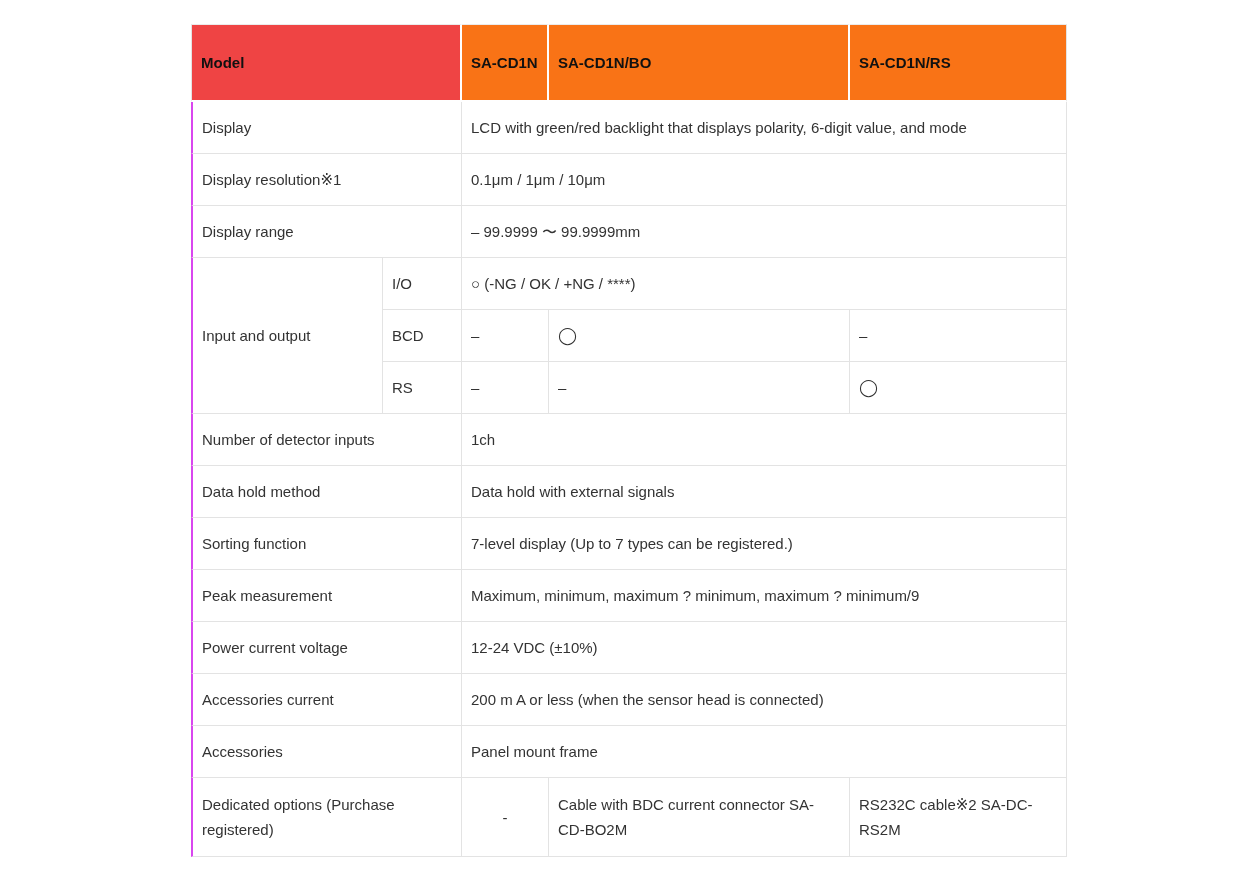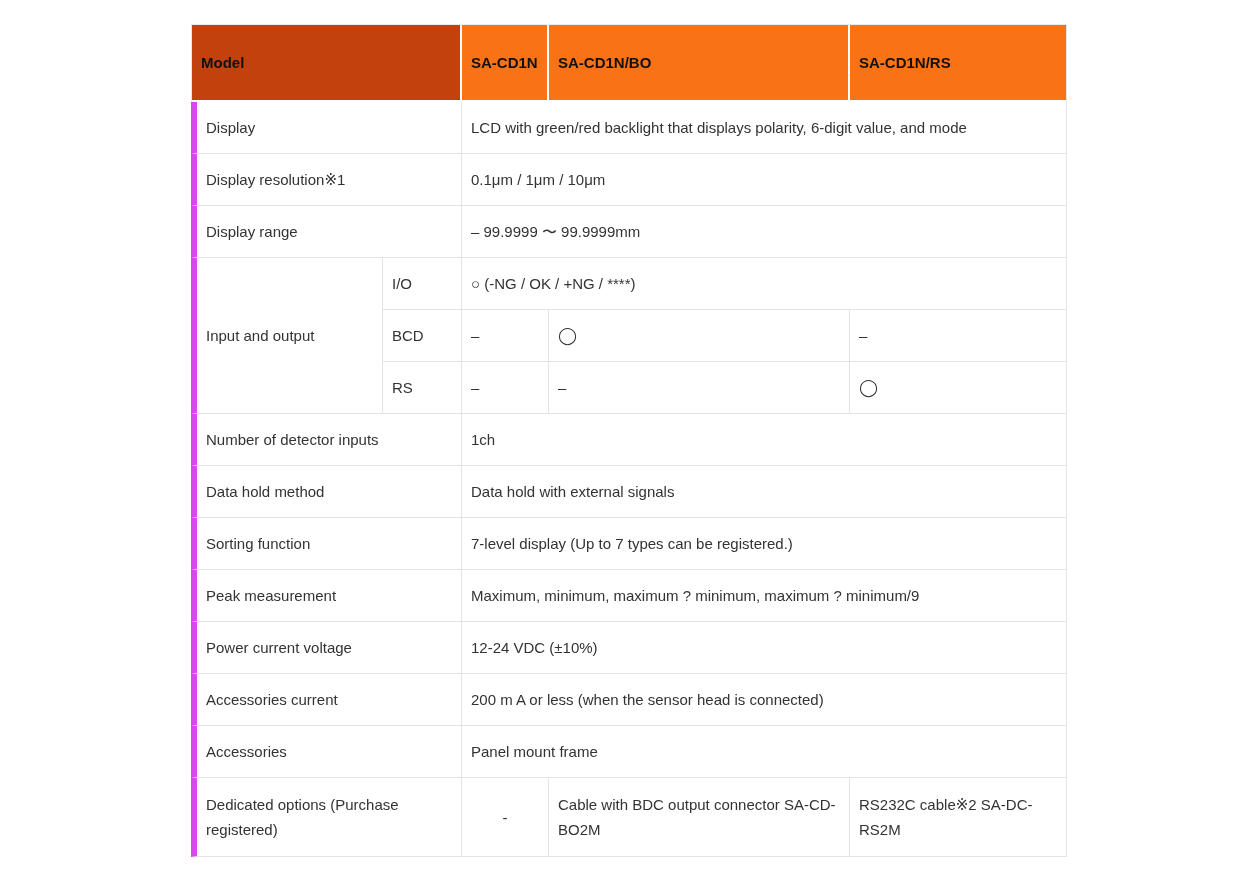--- a/index.html
+++ b/index.html
@@ -38,31 +38,31 @@
   .spec thead th {
     height: 78px;
     background: #f97316;
     font-weight: bold;
     color: #111111;
     border-top: 1px solid #ebebeb;
     border-right: 2px solid #ffffff;
     border-bottom: 2px solid #ffffff;
   }
   .spec thead th.model-cell {
-    background: #c2410c;
+    background: #ef4444;
     border-left: 1px solid #e3e3e3;
   }
   .spec thead th.last {
     border-right: 1px solid #e3e3e3;
     margin-left: 42px;
   }
   
   .spec tbody td { height: 52px; }
   .spec tbody tr.tall td { height: 79px; }
-  .spec td.edge-left { border-left: 6px solid #d946ef; }
+  .spec td.edge-left { border-left: 2px solid #d946ef; }
   .spec td.center { text-align: center; }
   .spec td.big-circle { font-size: 17px; }
 </style>
 </head>
 <body>
 
 <div class="page">
   <table class="spec">
     <colgroup>
       <col style="width:192px">
@@ -133,18 +133,18 @@
         <td colspan="2" class="edge-left">Accessories current</td>
         <td colspan="3">200 m A or less (when the sensor head is connected)</td>
       </tr>
       <tr>
         <td colspan="2" class="edge-left">Accessories</td>
         <td colspan="3">Panel mount frame</td>
       </tr>
       <tr class="tall">
         <td colspan="2" class="edge-left">Dedicated options (Purchase registered)</td>
         <td class="center">-</td>
-        <td>Cable with BDC output connector SA-CD-BO2M</td>
+        <td>Cable with BDC current connector SA-CD-BO2M</td>
         <td>RS232C cable※2 SA-DC-RS2M</td>
       </tr>
     </tbody>
   </table>
 </div>
 
 </body></html>

